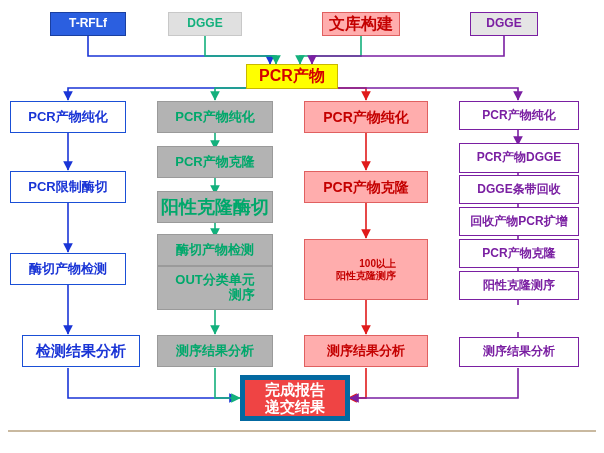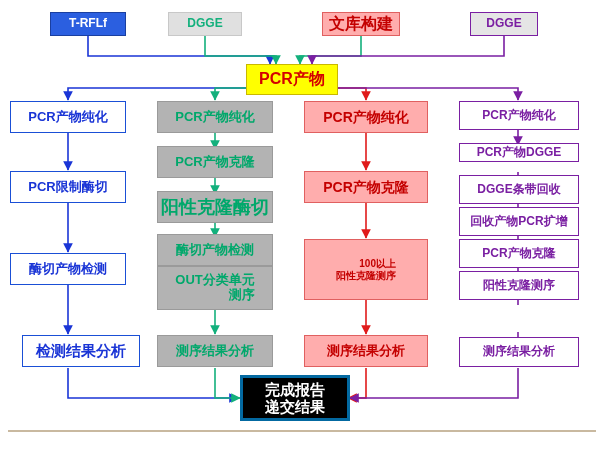--- a/index.html
+++ b/index.html
@@ -25,21 +25,21 @@
   
   .blue{background:#ffffff;border:1px solid #1a4fd6;color:#1a35d6;}
   .gray{background:#b3b3b3;border:1px solid #9a9a9a;color:#00a86b;}
   .pink{background:#ffadad;border:1px solid #e06060;color:#c40000;}
   .purple{background:#ffffff;border:1px solid #7a1fa2;color:#7a1fa2;}
   .top-blue{background:#2b5fe0;border:1px solid #1a3fa0;color:#ffffff;}
   .top-gray{background:#e0e0e0;border:1px solid #c8c8c8;color:#13b07c;}
   .top-pink{background:#ffadad;border:1px solid #e06060;color:#c40000;}
   .top-purple{background:#e5e5e5;border:1px solid #7a1fa2;color:#7a1fa2;}
   .pcr-main{background:#ffff00;border:1px solid #c9b800;color:#d40000;font-size:16px;}
-  .final{background:#000000;border:3px solid #0369a1;color:#ffffff;font-size:15px;}
+  .final{background:#ef4444;border:5px solid #0369a1;color:#ffffff;font-size:15px;}
   .hr-line{position:absolute;left:8px;top:430px;width:588px;height:2px;background:#c9b9a0;z-index:1;}
 </style>
 </head>
 <body>
 
 <div id="stage">
 
   <svg id="wires" xmlns="http://www.w3.org/2000/svg">
     <defs>
       <marker id="ar-blue" markerWidth="7" markerHeight="7" refX="5.5" refY="3" orient="auto">
@@ -99,21 +99,21 @@
   <div class="node top-gray" style="left:168px;top:12px;width:74px;height:24px;font-size:12px;">
     <span>DGGE</span>
   </div>
   <div class="node top-pink" style="left:322px;top:12px;width:78px;height:24px;font-size:16px;">
     <span>文库构建</span>
   </div>
   <div class="node top-purple" style="left:470px;top:12px;width:68px;height:24px;font-size:12px;">
     <span>DGGE</span>
   </div>
 
-  <div class="node pcr-main" style="left:246px;top:64px;width:92px;height:31px;">
+  <div class="node pcr-main" style="left:246px;top:64px;width:92px;height:25px;">
     <span>PCR产物</span>
   </div>
 
   <div class="node blue" style="left:10px;top:101px;width:116px;height:32px;font-size:13px;">
     <span>PCR产物纯化</span>
   </div>
   <div class="node blue" style="left:10px;top:171px;width:116px;height:32px;font-size:13px;">
     <span>PCR限制酶切</span>
   </div>
   <div class="node blue" style="left:10px;top:253px;width:116px;height:32px;font-size:13px;">
@@ -153,21 +153,21 @@
     <span>100以上
 阳性克隆测序</span>
   </div>
   <div class="node pink" style="left:304px;top:335px;width:124px;height:32px;font-size:13px;">
     <span>测序结果分析</span>
   </div>
 
   <div class="node purple" style="left:459px;top:101px;width:120px;height:29px;font-size:12px;">
     <span>PCR产物纯化</span>
   </div>
-  <div class="node purple" style="left:459px;top:143px;width:120px;height:19px;font-size:12px;">
+  <div class="node purple" style="left:459px;top:143px;width:120px;height:30px;font-size:12px;">
     <span>PCR产物DGGE</span>
   </div>
   <div class="node purple" style="left:459px;top:175px;width:120px;height:29px;font-size:12px;">
     <span>DGGE条带回收</span>
   </div>
   <div class="node purple" style="left:459px;top:207px;width:120px;height:29px;font-size:12px;">
     <span>回收产物PCR扩增</span>
   </div>
   <div class="node purple" style="left:459px;top:239px;width:120px;height:29px;font-size:12px;">
     <span>PCR产物克隆</span>

